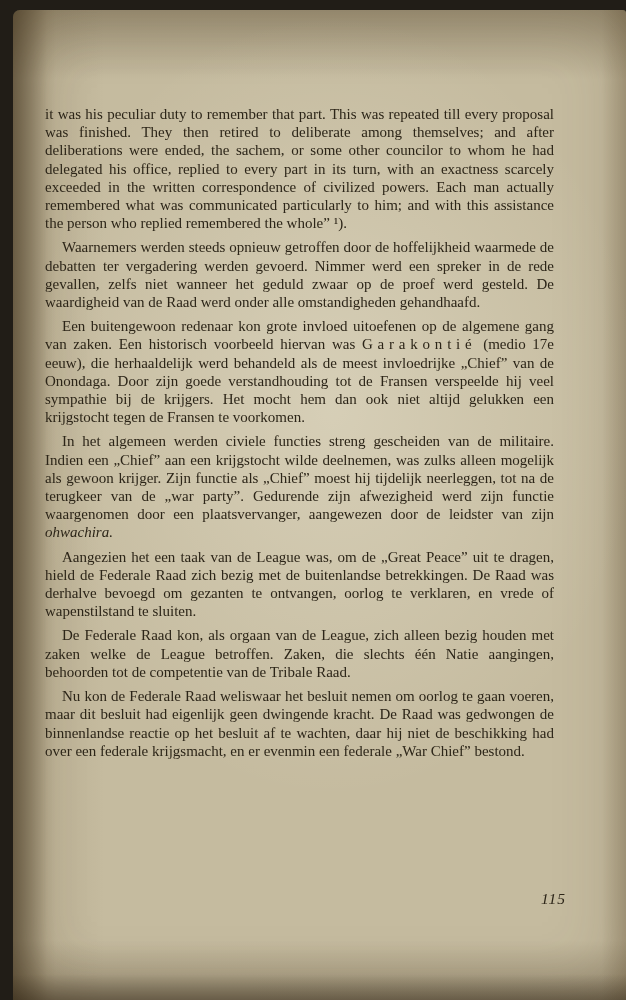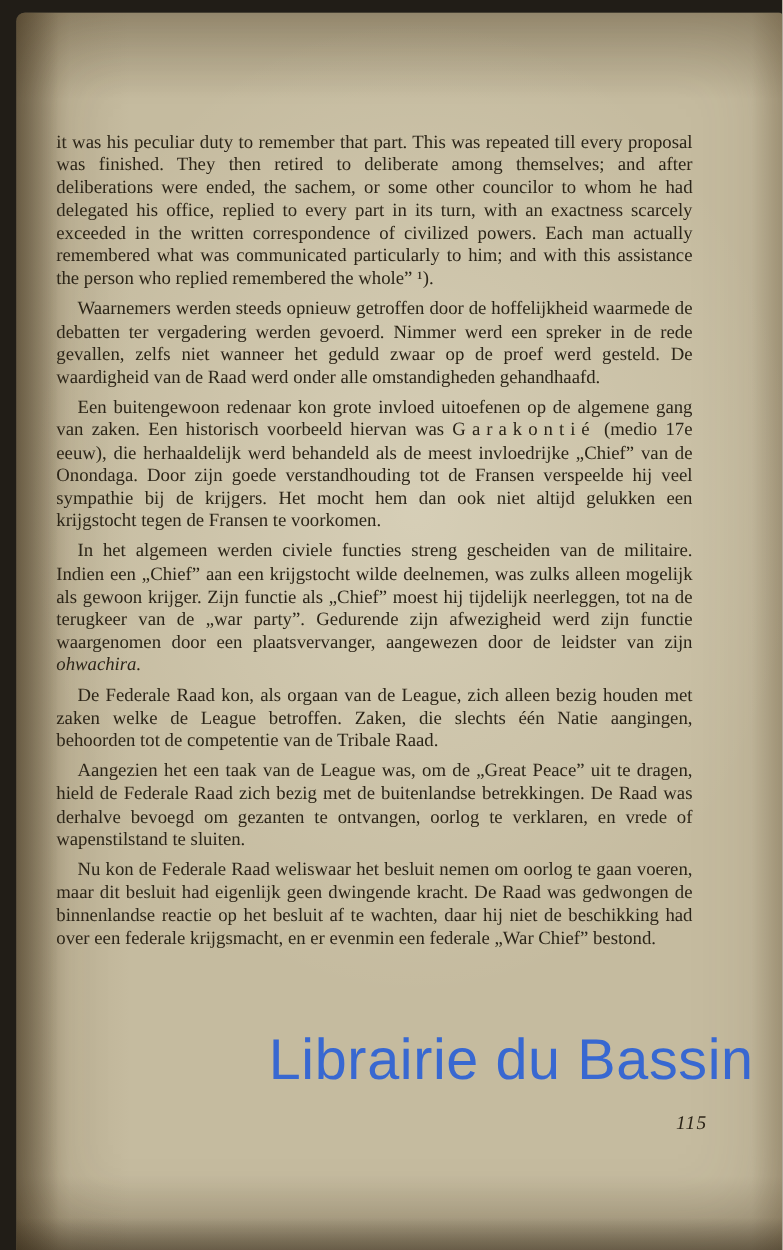--- a/index.html
+++ b/index.html
@@ -108,23 +108,22 @@
 <div class="scene">
   <div class="page">
     <div class="gutter-shadow"></div>
     <div class="bottom-shade"></div>
 
     <div class="text-block">
         <p class="para"><span class="seg-normal">it was his peculiar duty to remember that part. This was repeated till every proposal was finished. They then retired to deliberate among themselves; and after deliberations were ended, the sachem, or some other councilor to whom he had delegated his office, replied to every part in its turn, with an exactness scarcely exceeded in the written correspondence of civilized powers. Each man actually remembered what was communicated particularly to him; and with this assistance the person who replied remembered the whole” ¹).</span></p>
         <p class="para indent"><span class="seg-normal">Waarnemers werden steeds opnieuw getroffen door de hoffelijkheid waarmede de debatten ter vergadering werden gevoerd. Nimmer werd een spreker in de rede gevallen, zelfs niet wanneer het geduld zwaar op de proef werd gesteld. De waardigheid van de Raad werd onder alle omstandigheden gehandhaafd.</span></p>
         <p class="para indent"><span class="seg-normal">Een buitengewoon redenaar kon grote invloed uitoefenen op de algemene gang van zaken. Een historisch voorbeeld hiervan was </span><span class="seg-spaced">Garakontié</span><span class="seg-normal"> (medio 17e eeuw), die herhaaldelijk werd behandeld als de meest invloedrijke „Chief” van de Onondaga. Door zijn goede verstandhouding tot de Fransen verspeelde hij veel sympathie bij de krijgers. Het mocht hem dan ook niet altijd gelukken een krijgstocht tegen de Fransen te voorkomen.</span></p>
         <p class="para indent"><span class="seg-normal">In het algemeen werden civiele functies streng gescheiden van de militaire. Indien een „Chief” aan een krijgstocht wilde deelnemen, was zulks alleen mogelijk als gewoon krijger. Zijn functie als „Chief” moest hij tijdelijk neerleggen, tot na de terugkeer van de „war party”. Gedurende zijn afwezigheid werd zijn functie waargenomen door een plaatsvervanger, aangewezen door de leidster van zijn </span><span class="seg-italic">ohwachira.</span></p>
+        <p class="para indent"><span class="seg-normal">Aangezien het een taak van de League was, om de „Great Peace” uit te dragen, hield de Federale Raad zich bezig met de buitenlandse betrekkingen. De Raad was derhalve bevoegd om gezanten te ontvangen, oorlog te verklaren, en vrede of wapenstilstand te sluiten.</span></p>
         <p class="para indent"><span class="seg-normal">De Federale Raad kon, als orgaan van de League, zich alleen bezig houden met zaken welke de League betroffen. Zaken, die slechts één Natie aangingen, behoorden tot de competentie van de Tribale Raad.</span></p>
-        <p class="para indent"><span class="seg-normal">Aangezien het een taak van de League was, om de „Great Peace” uit te dragen, hield de Federale Raad zich bezig met de buitenlandse betrekkingen. De Raad was derhalve bevoegd om gezanten te ontvangen, oorlog te verklaren, en vrede of wapenstilstand te sluiten.</span></p>
         <p class="para indent"><span class="seg-normal">Nu kon de Federale Raad weliswaar het besluit nemen om oorlog te gaan voeren, maar dit besluit had eigenlijk geen dwingende kracht. De Raad was gedwongen de binnenlandse reactie op het besluit af te wachten, daar hij niet de beschikking had over een federale krijgsmacht, en er evenmin een federale „War Chief” bestond.</span></p>
       </div>
 
 
     <div class="page-number">115</div>
   </div>
 
-  <div class="watermark">Librairie du Bassin</div>
 </div>
 
 </body></html>

